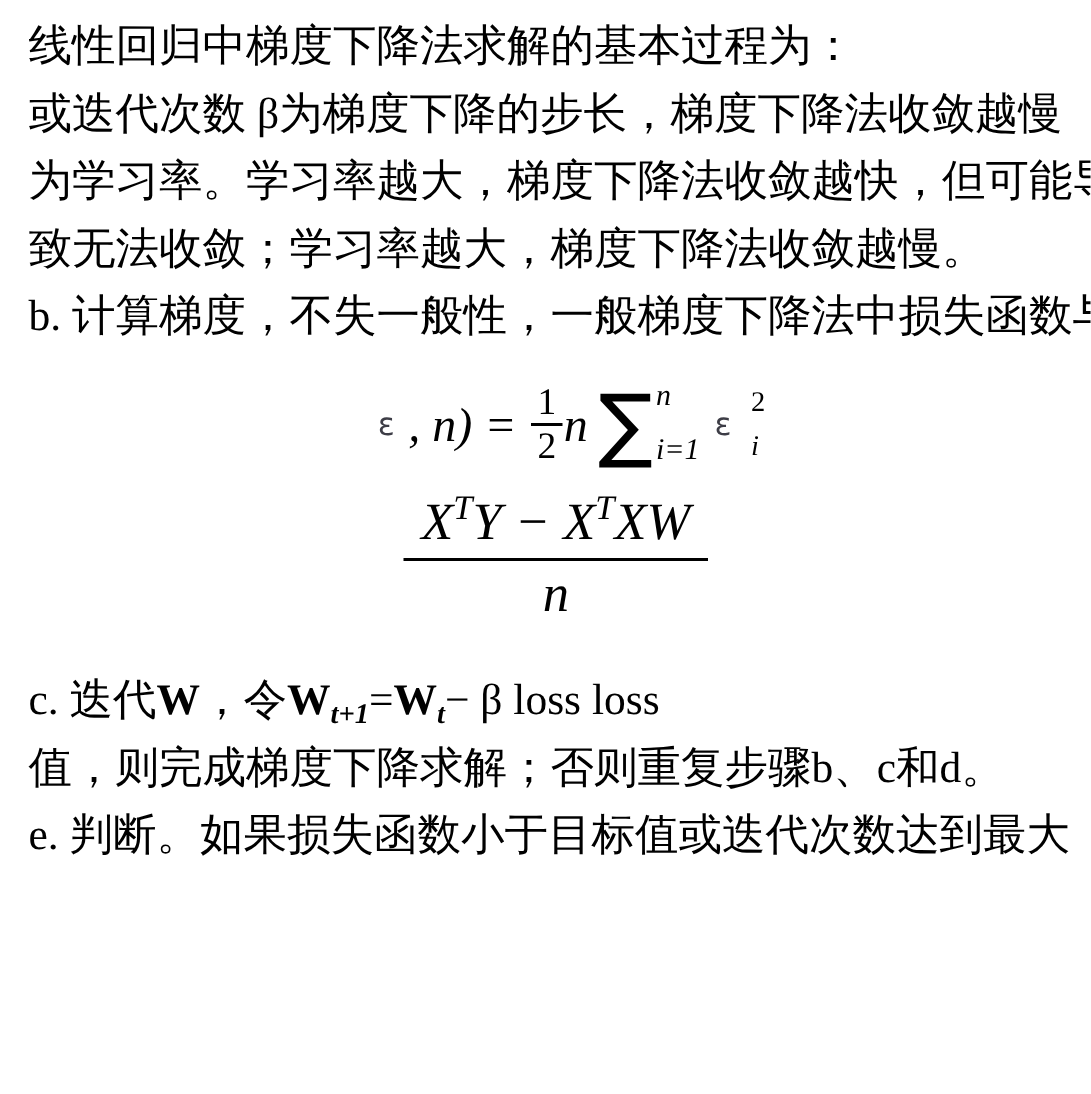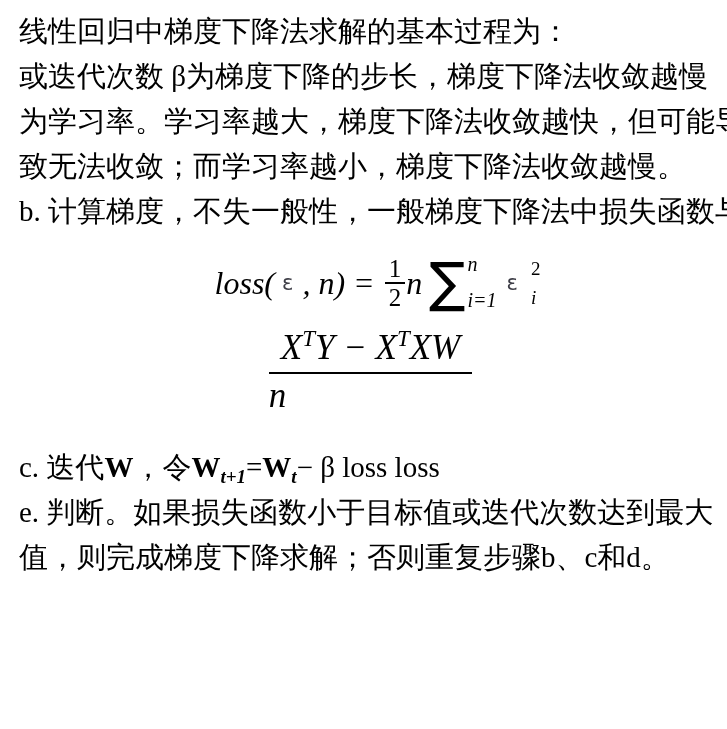--- a/index.html
+++ b/index.html
@@ -95,21 +95,21 @@
     justify-content: space-between;
     height: 48px;
     font-size: 19px;
     line-height: 1;
     margin-left: 3px;
   }
   
   .frac2 {
     display: inline-flex;
     flex-direction: column;
-    align-items: flex-start;
+    align-items: center;
     margin-left: 14px;
     line-height: 1;
   }
   .frac2 .num2 { padding: 2px 12px 7px; border-bottom: 2.5px solid #000; white-space: nowrap; }
   .frac2 .den2 { padding-top: 4px; }
   sup.t {
     font-size: 23px;
     line-height: 0;
     vertical-align: 13px;
   }
@@ -118,26 +118,25 @@
 </head>
 <body>
 
 <div class="doc">
 
   <p class="line">线性回归中梯度下降法求解的基本过程为：</p>
 
 
   <p class="line">或迭代次数 β为梯度下降的步长，梯度下降法收敛越慢</p>
   <p class="line">为学习率。学习率越大，梯度下降法收敛越快，但可能导</p>
-  <p class="line">致无法收敛；而学习率越小，梯度下降法收敛越慢。</p>
+  <p class="line">致无法收敛；学习率越大，梯度下降法收敛越慢。</p>
 
   <p class="line">b. 计算梯度，不失一般性，一般梯度下降法中损失函数与</p>
 
   <div class="formula f1">
-    <span class="it">loss(</span>
       <span class="eps arg">ε</span>
       <span class="it">, n) =</span>
     <span class="frac">
       <span class="num">1</span>
       <span class="den">2</span>
     </span>
     <span class="it">n</span>
     <span class="sigma">∑</span>
     <span class="limits">
       <span class="it">n</span>
@@ -152,16 +151,16 @@
 
   <div class="formula f2">
     <span class="frac2">
       <span class="num2 it"><span>X</span><sup class="t">T</sup><span>Y − X</span><sup class="t">T</sup><span>XW</span></span>
       <span class="den2 it">n</span>
     </span>
   </div>
 
   <p class="line gap-c"><span>c. 迭代</span><span class="bw">W</span><span>，令</span><span class="bw">W</span><sub class="idx it">t+1</sub><span>=</span><span class="bw">W</span><sub class="idx it">t</sub><span>− β loss loss</span></p>
 
+  <p class="line">值，则完成梯度下降求解；否则重复步骤b、c和d。</p>
   <p class="line">e. 判断。如果损失函数小于目标值或迭代次数达到最大</p>
-  <p class="line">值，则完成梯度下降求解；否则重复步骤b、c和d。</p>
 
 </div>
 
 </body></html>

